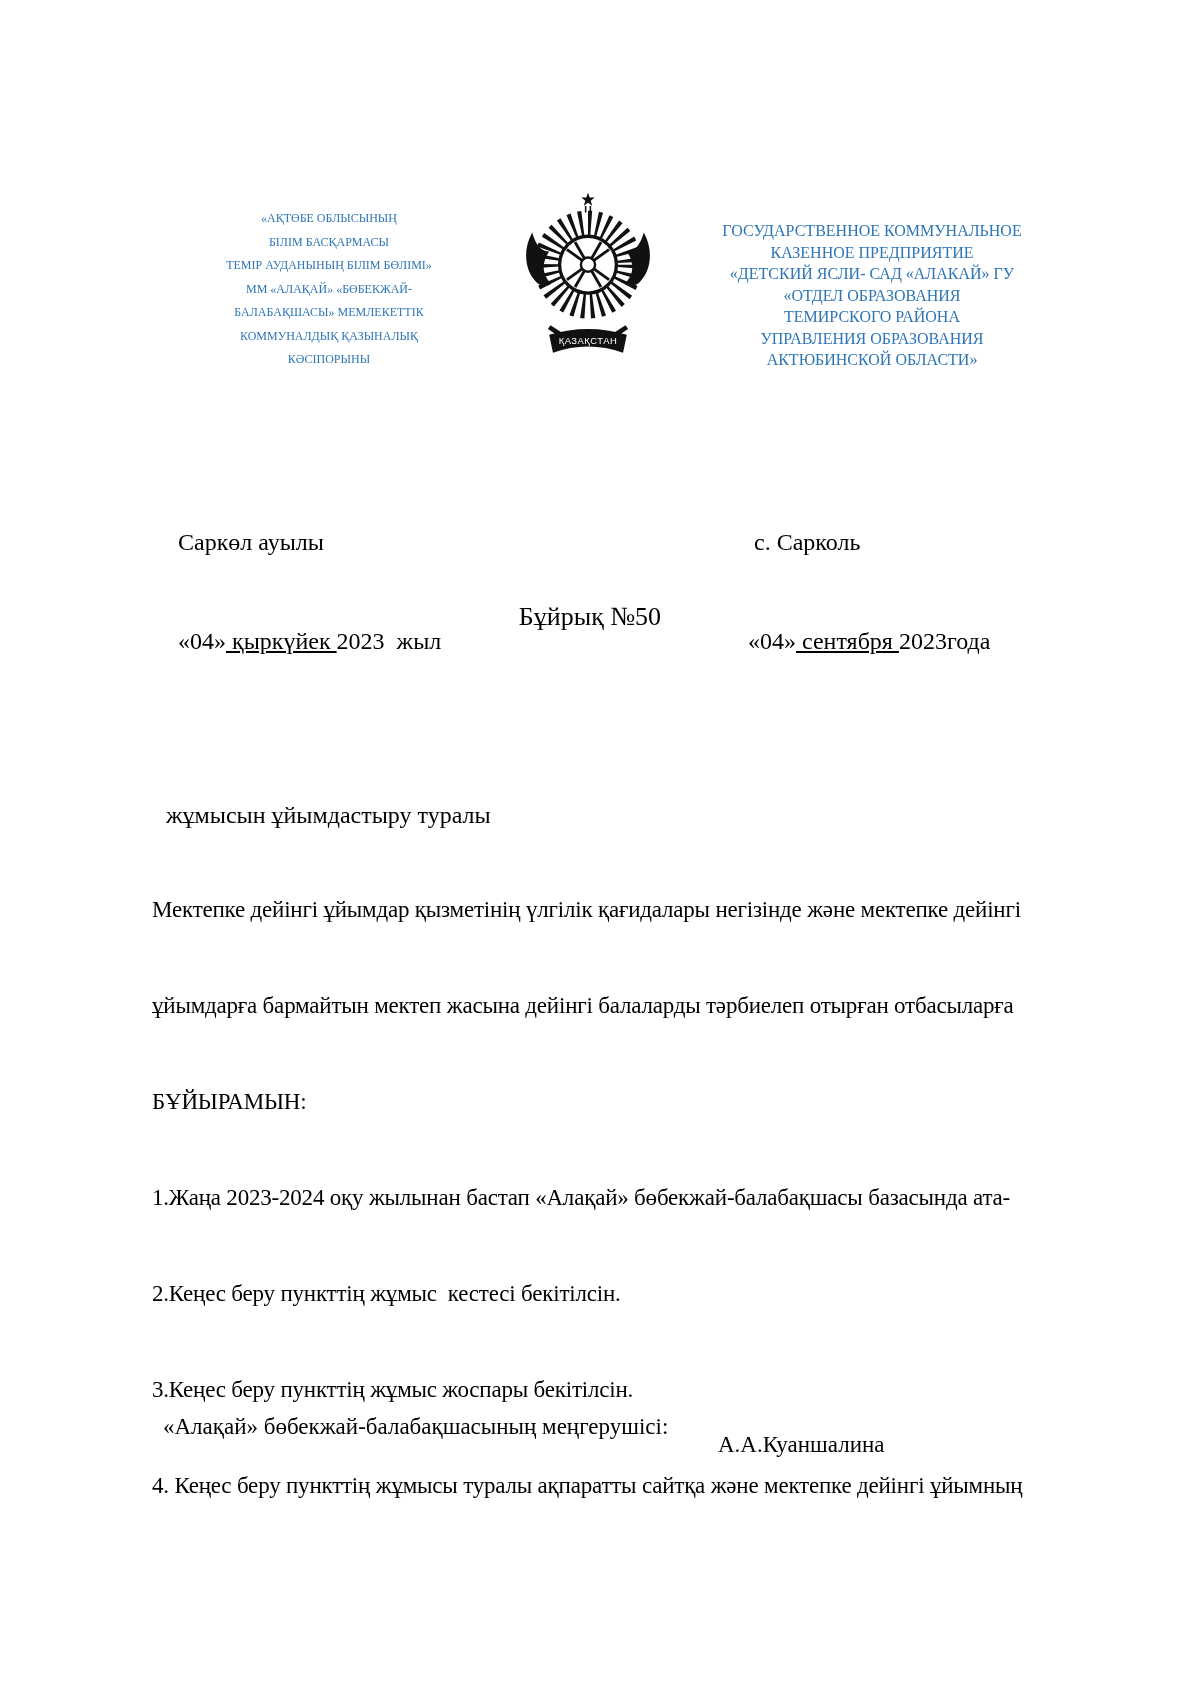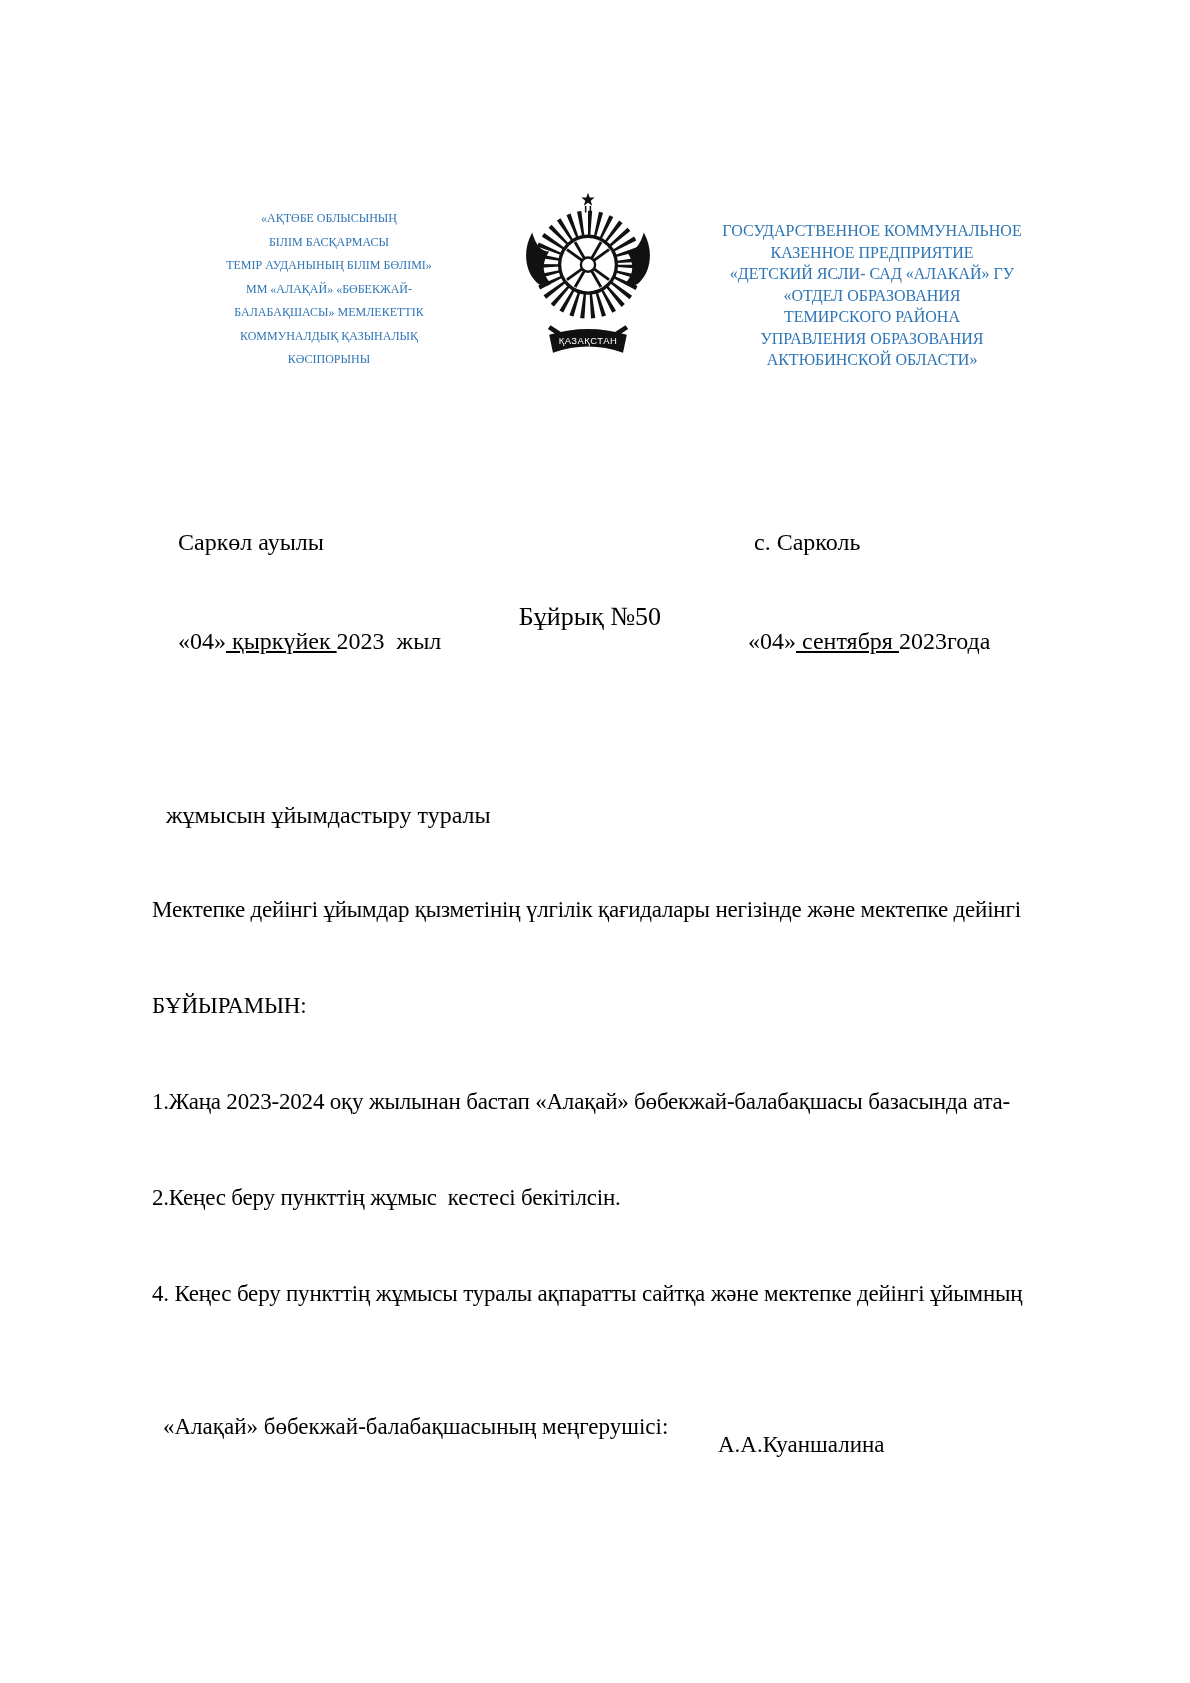--- a/index.html
+++ b/index.html
@@ -107,23 +107,25 @@
 </div>
 
 <div class="doc-title">Бұйрық №50</div>
 
 <div class="subject">
   <div>жұмысын ұйымдастыру туралы</div>
 </div>
 
 <div class="body-text">
   <div>Мектепке дейінгі ұйымдар қызметінің үлгілік қағидалары негізінде және мектепке дейінгі</div>
+  <div>ұйымдарға бармайтын мектеп жасына дейінгі балаларды тәрбиелеп отырған отбасыларға</div>
   <div>БҰЙЫРАМЫН:</div>
   <div>1.Жаңа 2023-2024 оқу жылынан бастап «Алақай» бөбекжай-балабақшасы базасында ата-</div>
   <div>2.Кеңес беру пункттің жұмыс  кестесі бекітілсін.</div>
+  <div>3.Кеңес беру пункттің жұмыс жоспары бекітілсін.</div>
   <div>4. Кеңес беру пункттің жұмысы туралы ақпаратты сайтқа және мектепке дейінгі ұйымның</div>
   
   
   
 </div>
 
 <div class="signature">
   <span class="sig-label">«Алақай» бөбекжай-балабақшасының меңгерушісі:</span>
   <span class="sig-name">А.А.Куаншалина</span>
 </div>

